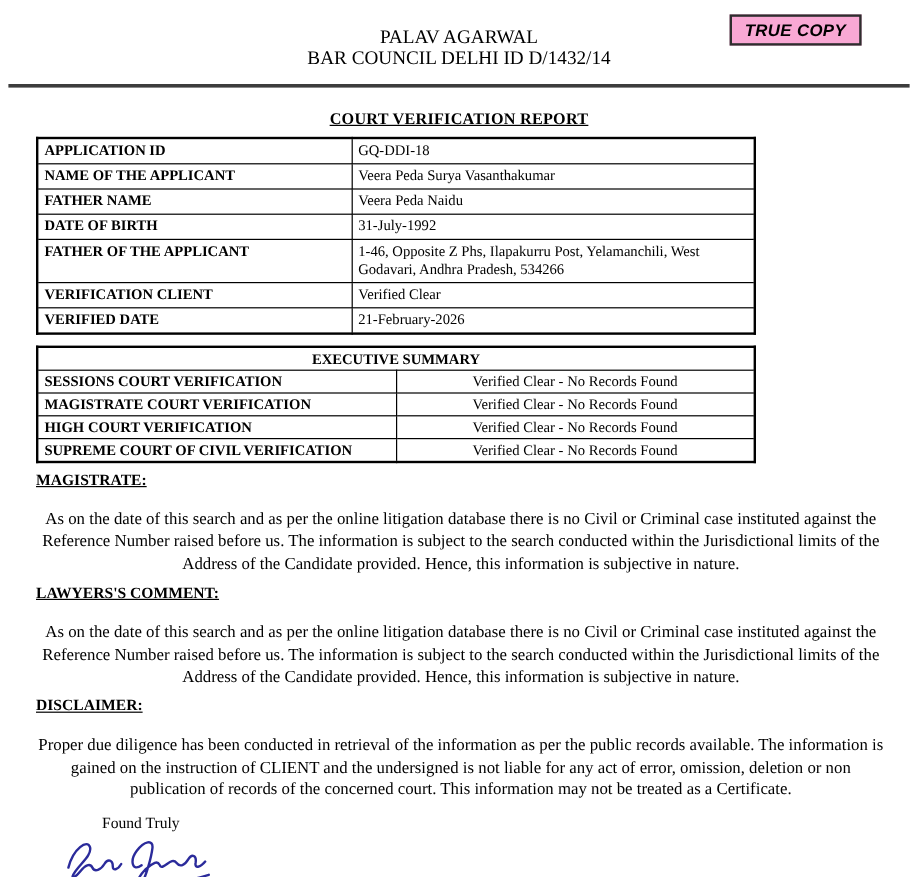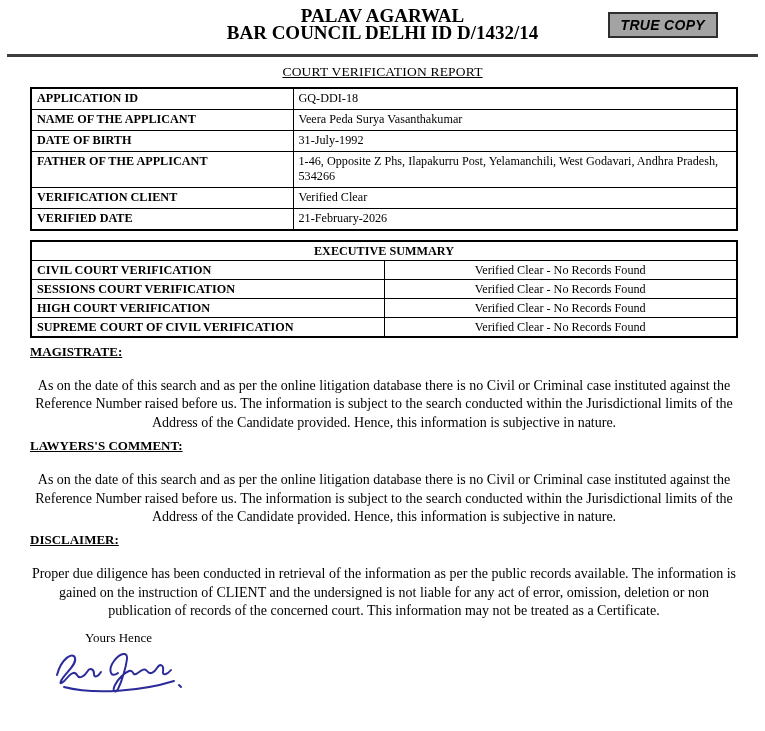--- a/index.html
+++ b/index.html
@@ -8,42 +8,42 @@
     width: 765px; height: 731px;
     background: #ffffff;
     color: #000000;
     font-family: "Liberation Serif", serif;
     overflow: hidden;
     position: relative;
   }
   .page { position: relative; width: 765px; height: 731px; }
 
   
-  .letterhead { padding-top: 7px; text-align: center; font-weight: 700; font-size: 19px; line-height: 17px; }
+  .letterhead { padding-top: 23px; text-align: center; font-weight: 400; font-size: 16px; line-height: 17px; }
   .stamp-box {
     position: absolute; top: 12px; right: 47px;
     border: 2px solid #2e2e2e;
     padding: 3px 11px;
     font-family: "Liberation Sans", sans-serif;
     font-style: italic; font-weight: 700; font-size: 14px;
     letter-spacing: 0.3px;
-    background: #a3a3a3;
+    background: #f9a8d4;
   }
   .rule { height: 3px; background: #3d3d3d; margin: 13px 7px 0 7px; }
 
   .report-title {
-    margin-top: 7px; text-align: center;
-    font-size: 13.5px; font-weight: 400;
+    margin-top: 18px; text-align: center;
+    font-size: 13.5px; font-weight: 700;
     text-decoration: underline; letter-spacing: 0.2px;
   }
 
   
   table.tbl {
     border-collapse: collapse; table-layout: fixed;
-    width: 708px; margin: 7px 27px 0 30px;
+    width: 600px; margin: 7px 27px 0 30px;
     font-size: 12.2px;
     border: 2px solid #000;
   }
   .tbl td { border: 1px solid #000; padding: 2px 5px 3px 5px; line-height: 15px; vertical-align: top; }
   .tbl td.lbl { width: 262px; font-weight: 700; }
   table.summary { margin-top: 9px; }
   .summary td { line-height: 14px; padding: 2px 5px; }
   .summary td.sum-head { text-align: center; font-weight: 700; }
   .summary td.val { text-align: center; }
 
@@ -77,20 +77,24 @@
     <tbody>
       <tr>
         <td class="lbl">APPLICATION ID</td>
         <td class="val">GQ-DDI-18</td>
       </tr>
       <tr>
         <td class="lbl">NAME OF THE APPLICANT</td>
         <td class="val">Veera Peda Surya Vasanthakumar</td>
       </tr>
       <tr>
+        <td class="lbl">FATHER NAME</td>
+        <td class="val">Veera Peda Naidu</td>
+      </tr>
+      <tr>
         <td class="lbl">DATE OF BIRTH</td>
         <td class="val">31-July-1992</td>
       </tr>
       <tr>
         <td class="lbl">FATHER OF THE APPLICANT</td>
         <td class="val">1-46, Opposite Z Phs, Ilapakurru Post,  Yelamanchili, West Godavari, Andhra Pradesh, 534266</td>
       </tr>
       <tr>
         <td class="lbl">VERIFICATION CLIENT</td>
         <td class="val">Verified Clear</td>
@@ -101,25 +105,25 @@
       </tr>
     </tbody>
   </table>
 
   <table class="tbl summary">
     <tbody>
       <tr>
         <td class="sum-head" colspan="2">EXECUTIVE SUMMARY</td>
       </tr>
       <tr>
-        <td class="lbl">CIVIL COURT VERIFICATION</td>
+        <td class="lbl">SESSIONS COURT VERIFICATION</td>
         <td class="val">Verified Clear - No Records Found</td>
       </tr>
       <tr>
-        <td class="lbl">SESSIONS COURT VERIFICATION</td>
+        <td class="lbl">MAGISTRATE COURT VERIFICATION</td>
         <td class="val">Verified Clear - No Records Found</td>
       </tr>
       <tr>
         <td class="lbl">HIGH COURT VERIFICATION</td>
         <td class="val">Verified Clear - No Records Found</td>
       </tr>
       <tr>
         <td class="lbl">SUPREME COURT OF CIVIL VERIFICATION</td>
         <td class="val">Verified Clear - No Records Found</td>
       </tr>
@@ -134,21 +138,21 @@
   <div class="section">
     <div class="sec-head">LAWYERS'S COMMENT:</div>
     <p class="sec-body">As on the date of this search and as per the online litigation database there is no Civil or Criminal case instituted against the Reference Number raised before us. The information is subject to the search conducted within the Jurisdictional limits of the Address of the Candidate provided. Hence, this information is subjective in nature.</p>
   </div>
 
   <div class="section">
     <div class="sec-head">DISCLAIMER:</div>
     <p class="sec-body">Proper due diligence has been conducted in retrieval of the information as per the public records available. The information is gained on the instruction of CLIENT and the undersigned is not liable for any act of error, omission, deletion or non publication of records of the concerned court. This information may not be treated as a Certificate.</p>
   </div>
 
-  <div class="closing">Yours Hence</div>
+  <div class="closing">Found Truly</div>
 
   <div class="signature-wrap">
     <svg width="150" height="50" viewBox="0 0 150 50" xmlns="http://www.w3.org/2000/svg">
       <g fill="none" stroke="#2b2b9b" stroke-width="2" stroke-linecap="round" stroke-linejoin="round">
         <path d="M7,29 C11,13 23,5 25,12 C27,19 15,27 11,35 C9,39 13,37 17,32 C21,27 25,25 27,29 C29,33 34,31 37,26 C40,21 44,23 44,28 C44,32 48,31 51,26"></path>
         <path d="M68,27 C60,33 58,23 64,15 C70,7 78,5 77,13 C76,21 72,35 68,43 C65,48 62,45 65,39 C68,33 74,27 79,25 C84,23 82,30 86,28 C90,26 94,21 97,25 C100,29 104,27 107,22 C110,17 114,19 113,25 C112,30 117,29 121,24"></path>
         <path d="M14,41 C45,49 92,45 124,35"></path>
         <path d="M129,39 l2,2"></path>
       </g>
     </svg>

